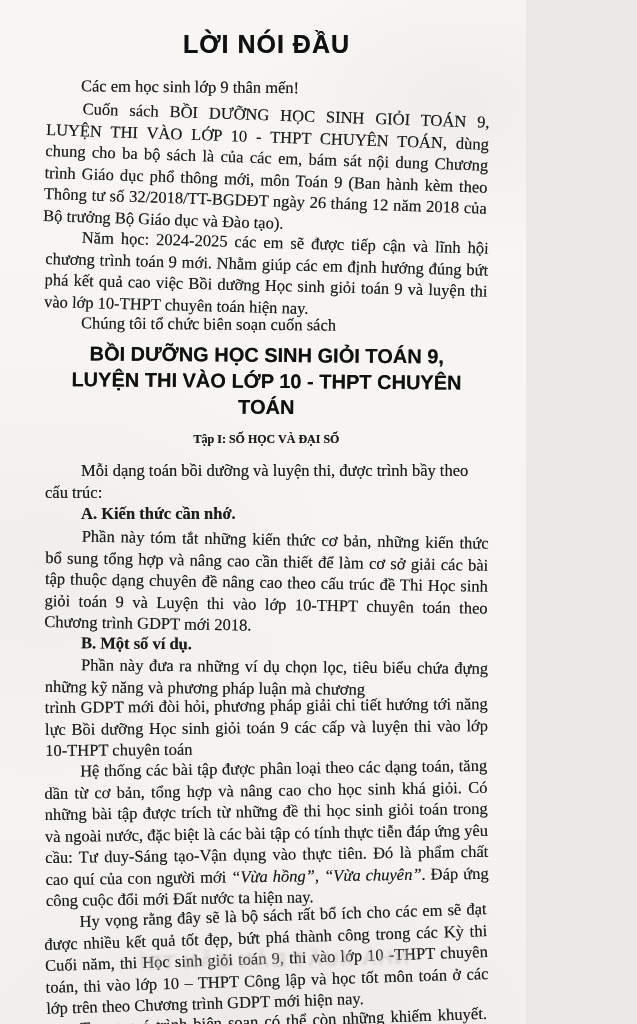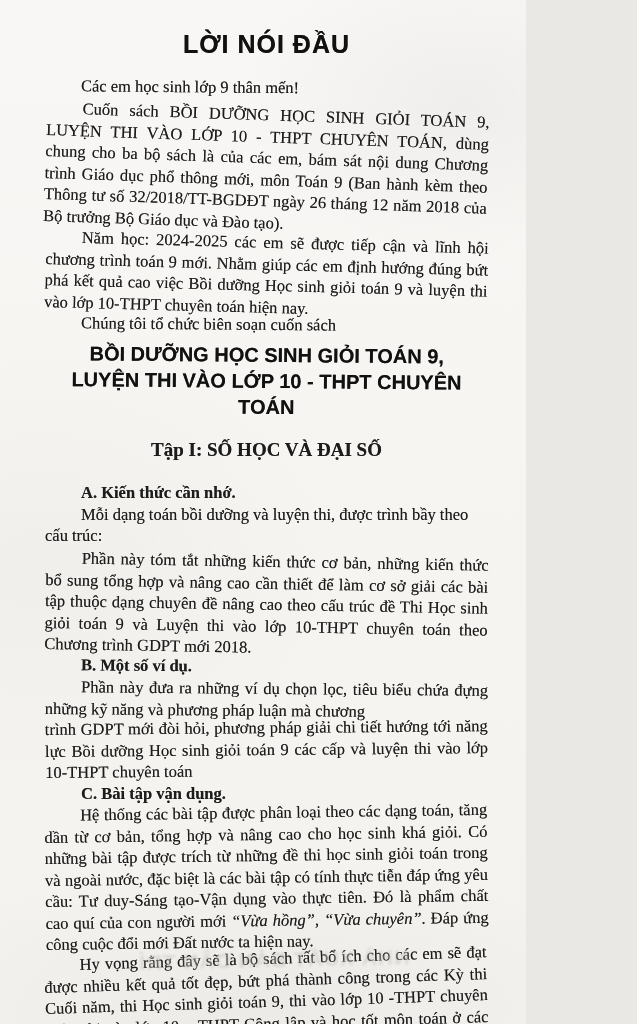--- a/index.html
+++ b/index.html
@@ -41,22 +41,22 @@
   .n08{transform:rotate(-.8deg);transform-origin:0 50%;}
   .n18{transform:rotate(-1.8deg);transform-origin:0 50%;}
   .n22{transform:rotate(-2.1deg);transform-origin:0 50%;}
   .book-title{
     margin:7px 0 7px 0;text-align:center;
     font-family:"Liberation Sans","DejaVu Sans",sans-serif;
     font-size:20px;font-weight:700;line-height:26px;color:#111;
     text-shadow:0 0 .5px rgba(0,0,0,.65);
   }
   .volume-heading{
-    margin:20px 0;text-align:center;
-    font-size:19px;font-weight:700;line-height:24px;
+    margin:9px 0;text-align:center;
+    font-size:12px;font-weight:700;line-height:24px;
     text-shadow:0 0 .5px rgba(0,0,0,.6);
   }
   .signature{
     margin:4px 20px 0 0;text-align:right;
     font-size:17px;font-weight:700;font-style:italic;line-height:22px;
     transform:rotate(-1.5deg);transform-origin:100% 50%;
     text-shadow:0 0 .4px rgba(0,0,0,.55);
   }
   .bleed{
     position:absolute;left:50%;top:948px;
@@ -84,33 +84,32 @@
     <p class="para indent r05">Chúng tôi tổ chức biên soạn cuốn sách</p>
 
     <div class="book-title r05">
       <div>BỒI DƯỠNG HỌC SINH GIỎI TOÁN 9,</div>
       <div>LUYỆN THI VÀO LỚP 10 - THPT CHUYÊN TOÁN</div>
     </div>
 
 
     <h2 class="volume-heading">Tập I: SỐ HỌC VÀ ĐẠI SỐ</h2>
 
+    <p class="para indent">Mỗi dạng toán bồi dưỡng và luyện thi, được trình bầy theo cấu trúc:</p>
+
     <p class="para indent bold">A. Kiến thức cần nhớ.</p>
-
-    <p class="para indent">Mỗi dạng toán bồi dưỡng và luyện thi, được trình bầy theo cấu trúc:</p>
 
     <p class="para indent just r10">Phần này tóm tắt những kiến thức cơ bản, những kiến thức bổ sung tổng hợp và nâng cao cần thiết để làm cơ sở giải các bài tập thuộc dạng chuyên đề nâng cao theo cấu trúc đề Thi Học sinh giỏi toán 9 và Luyện thi vào lớp 10-THPT chuyên toán theo Chương trình GDPT mới 2018.</p>
 
     <p class="para indent bold r05">B. Một số ví dụ.</p>
 
     <p class="para indent just r05">Phần này đưa ra những ví dụ chọn lọc, tiêu biểu chứa đựng những kỹ năng và phương pháp luận mà chương</p>
 
     <p class="para just n05">trình GDPT mới đòi hỏi, phương pháp giải chi tiết hướng tới năng lực Bồi dưỡng Học sinh giỏi toán 9 các cấp và luyện thi vào lớp 10-THPT chuyên toán</p>
 
-    <p class="para indent bold">C. Bài tập vận dụng.</p>
 
     <p class="para indent just n08"><span>Hệ thống các bài tập được phân loại theo các dạng toán, tăng dần từ cơ bản, tổng hợp và nâng cao cho học sinh khá giỏi. Có những bài tập được trích từ những đề thi học sinh giỏi toán trong và ngoài nước, đặc biệt là các bài tập có tính thực tiễn đáp ứng yêu cầu: Tư duy-Sáng tạo-Vận dụng vào thực tiên. Đó là phẩm chất cao quí của con người mới </span><span class="q">“Vừa hồng”</span><span>, </span><span class="q">“Vừa chuyên”</span><span>. Đáp ứng công cuộc đổi mới Đất nước ta hiện nay.</span></p>
 
     <p class="para indent just n18">Hy vọng rằng đây sẽ là bộ sách rất bổ ích cho các em sẽ đạt được nhiều kết quả tốt đẹp, bứt phá thành công trong các Kỳ thi Cuối năm, thi Học sinh giỏi toán 9, thi vào lớp 10 -THPT chuyên toán, thi vào lớp 10 – THPT Công lập và học tốt môn toán ở các lớp trên theo Chương trình GDPT mới hiện nay.</p>
 
     <p class="para indent just n22">Trong quá trình biên soạn có thể còn những khiếm khuyết. Chúng tôi rất mong nhận được ý kiến đóng góp của quí độc giả,... để tái bản lần sau được hoàn chỉnh hơn!</p>
 
     <p class="signature">Tác giả.</p>
 
   </div>

